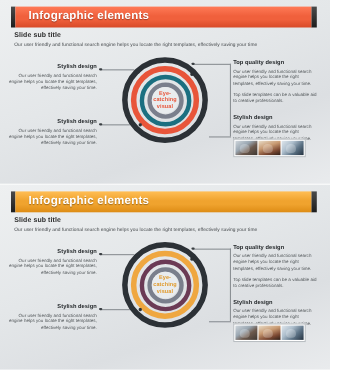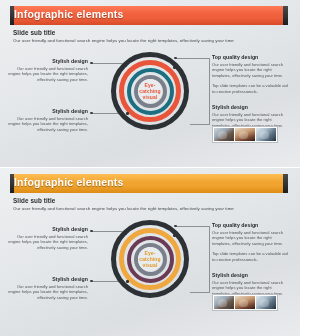--- a/index.html
+++ b/index.html
@@ -28,21 +28,21 @@
     position:absolute;right:0;top:0;width:5px;height:19px;
     background:linear-gradient(180deg,#4a4a4a,#1d1d1d);
   }
   .hdr-bar{
     position:absolute;left:4px;right:5px;top:0;height:19px;
   }
   .hdr-bar .sheen{
     position:absolute;left:0;right:0;top:0;height:19px;
   }
   .hdr-title{
-    position:absolute;left:0;top:2px;
+    position:absolute;left:12px;top:2px;
     font-size:10.5px;font-weight:bold;color:#ffffff;
     letter-spacing:.2px;
     text-shadow:0 1px 1px rgba(0,0,0,.35);
     white-space:nowrap;
   }
 
   
   .sub-title{
     position:absolute;left:13px;top:29px;
     font-size:6.3px;font-weight:bold;color:#2b2b2b;

